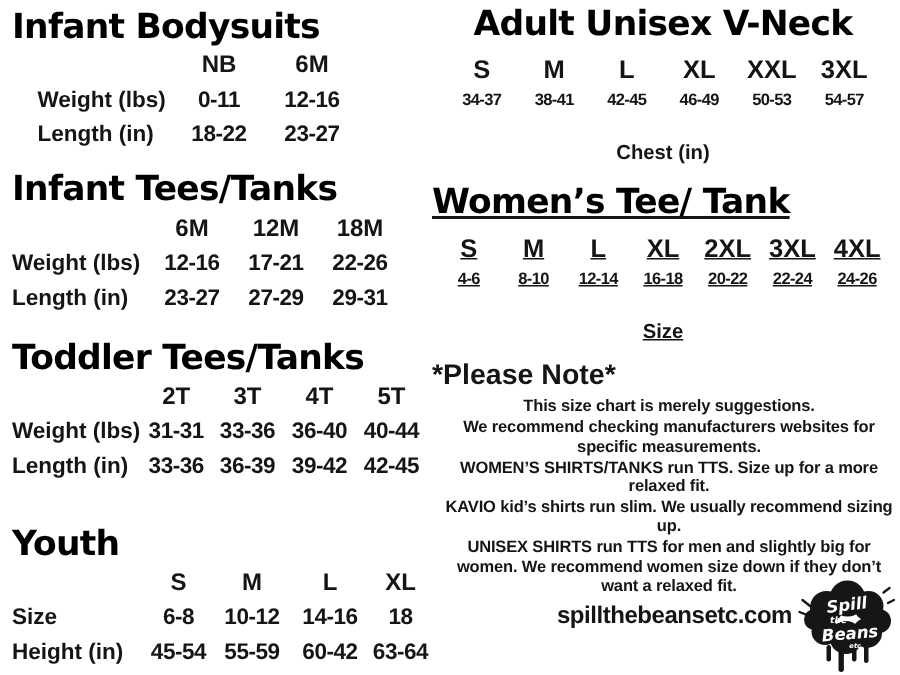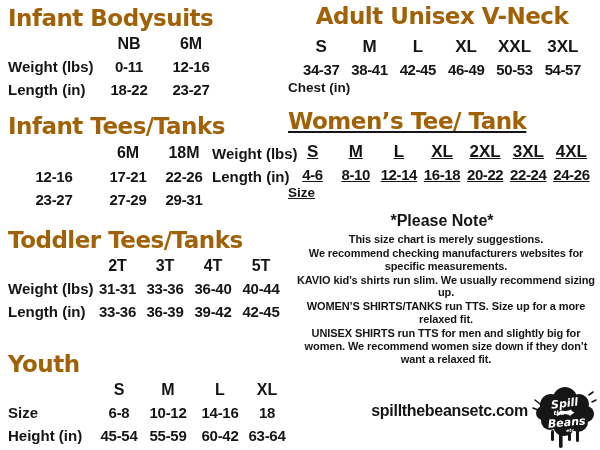--- a/index.html
+++ b/index.html
@@ -5,51 +5,51 @@
   html,body { margin:0; padding:0; background:#e8e8e8; }
   .canvas {
     position:relative; width:600px; height:450px; background:#ffffff;
     font-family:"Liberation Sans", sans-serif; color:#151515; overflow:hidden;
     margin:0 auto;
   }
   .col-left  { position:absolute; left:8px;  top:6px; width:278px; }
   .col-right { position:absolute; left:288px; top:4px; width:308px; }
 
   .sec-title {
-    color:#a16207; font-size:23px; line-height:1.1; font-weight:800;
+    color:#000000; font-size:23px; line-height:1.1; font-weight:800;
     font-family:"DejaVu Sans", sans-serif; letter-spacing:-0.5px;
     margin:0 0 2px 0; white-space:nowrap;
   }
   .center { text-align:center; }
 
   .grid { display:grid; align-items:center; font-weight:700; font-size:15px; }
   .grid .hd  { text-align:center; font-size:16px; padding:2px 0; }
   .grid .lbl { text-align:left; white-space:nowrap; padding:3px 0; }
   .grid .val { text-align:center; white-space:nowrap; padding:3px 0; letter-spacing:-0.3px; }
 
-  .g-ib { grid-template-columns:92px 58px 66px; }
+  .g-ib { grid-template-columns:92px 58px 66px;margin-left:17px; }
   .g-it { grid-template-columns:92px 56px 56px 56px; }
   .g-td { grid-template-columns:86px 47px 48px 48px 48px; }
   .g-y  { grid-template-columns:88px 46px 52px 52px 42px; }
 
   .sec-it { margin-top:13px; }
   .sec-td { margin-top:17px; }
   .sec-y  { margin-top:29px; }
 
   .rgrid { display:grid; font-weight:700; margin:0 auto; }
   .g-adult { grid-template-columns:repeat(6,1fr); width:290px; margin-top:6px; }
   .g-women { grid-template-columns:repeat(7,1fr); width:302px; margin-top:5px; }
   .rgrid .hd  { text-align:center; font-size:17px; padding:2px 0; }
-  .rgrid .val { text-align:center; font-size:15px; padding:2px 0; white-space:nowrap; letter-spacing:-0.4px; }
-  .caption { font-weight:700; font-size:13.5px; margin-top:0; }
+  .rgrid .val { text-align:center; font-size:11px; padding:2px 0; white-space:nowrap; letter-spacing:-0.4px; }
+  .caption { text-align:center; font-weight:700; font-size:13.5px; margin-top:19px; }
 
   .sec-women { margin-top:14px;text-decoration:underline; }
 
   .note { margin-top:12px; }
-  .note-title { font-size:16px; font-weight:800; margin:0 0 3px 0;text-align:center; }
+  .note-title { font-size:19px; font-weight:800; margin:0 0 3px 0; }
   .note p { margin:0 0 1px 8px; font-size:11px; line-height:1.18; font-weight:600; letter-spacing:-0.1px;text-align:center; }
   .note p b { font-weight:800; }
 
   .website {
     position:absolute; right:72px; bottom:30px;
     font-size:16px; font-weight:800; letter-spacing:-0.3px;
   }
   .logo { position:absolute; right:3px; bottom:0; width:66px; height:64px; }
 </style>
 </head>
@@ -72,20 +72,21 @@
         <div class="val">18-22</div>
         <div class="val">23-27</div>
       </div>
     </section>
 
     <section class="sec-it">
       <h2 class="sec-title">Infant Tees/Tanks</h2>
       <div class="grid g-it">
         <div class="lbl"></div>
         <div class="hd">6M</div>
+        <div class="hd">12M</div>
         <div class="hd">18M</div>
         <div class="lbl">Weight (lbs)</div>
         <div class="val">12-16</div>
         <div class="val">17-21</div>
         <div class="val">22-26</div>
         <div class="lbl">Length (in)</div>
         <div class="val">23-27</div>
         <div class="val">27-29</div>
         <div class="val">29-31</div>
       </div>
@@ -173,22 +174,22 @@
         <div class="val">22-24</div>
         <div class="val">24-26</div>
       </div>
       <div class="caption">Size</div>
     </section>
 
     <section class="note">
       <h3 class="note-title">*Please Note*</h3>
       <p><b></b><span>This size chart is merely suggestions.</span></p>
       <p><b></b><span>We recommend checking manufacturers websites for specific measurements.</span></p>
+      <p><b>WOMEN’S SHIRTS/TANKS</b><span> run TTS. Size up for a more relaxed fit.</span></p>
       <p><b>KAVIO</b><span> kid’s shirts run slim. We usually recommend sizing up.</span></p>
-      <p><b>WOMEN’S SHIRTS/TANKS</b><span> run TTS. Size up for a more relaxed fit.</span></p>
       <p><b>UNISEX SHIRTS</b><span> run TTS for men and slightly big for women. We recommend women size down if they don’t want a relaxed fit.</span></p>
     </section>
   </div>
 
   <div class="website">spillthebeansetc.com</div>
 
   <svg class="logo" viewBox="0 0 66 64" xmlns="http://www.w3.org/2000/svg">
     <g fill="#161616">
       <circle cx="20" cy="19" r="11"></circle>
       <circle cx="34" cy="13" r="12"></circle>

